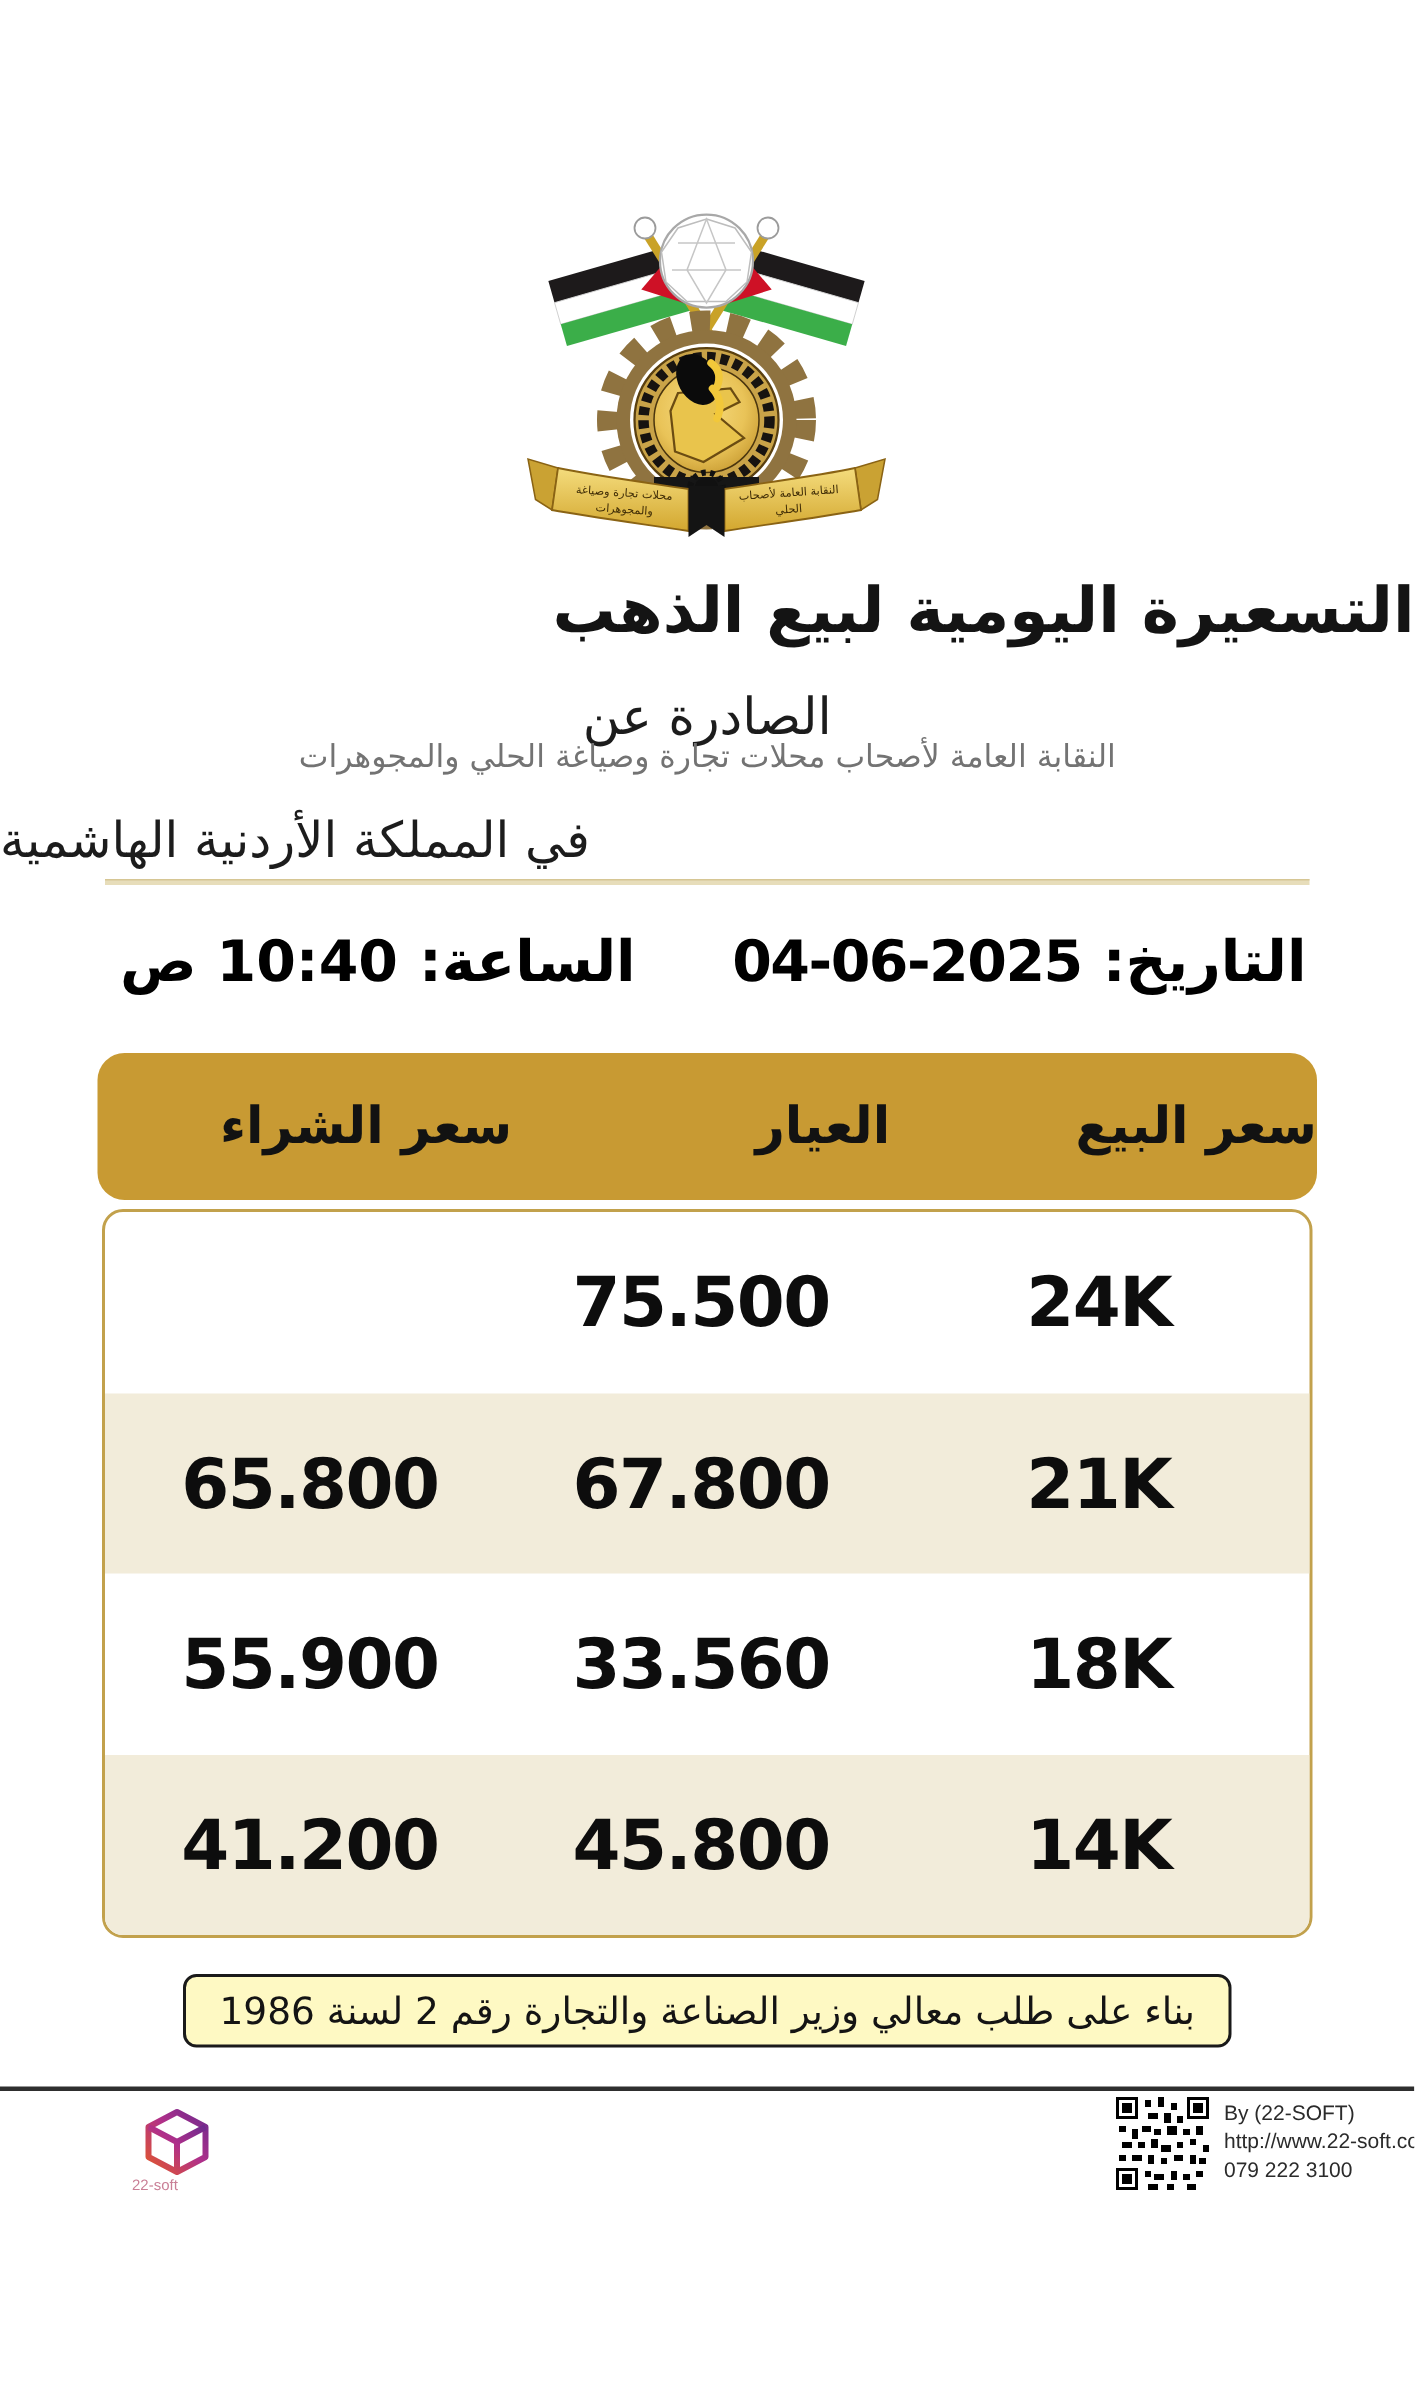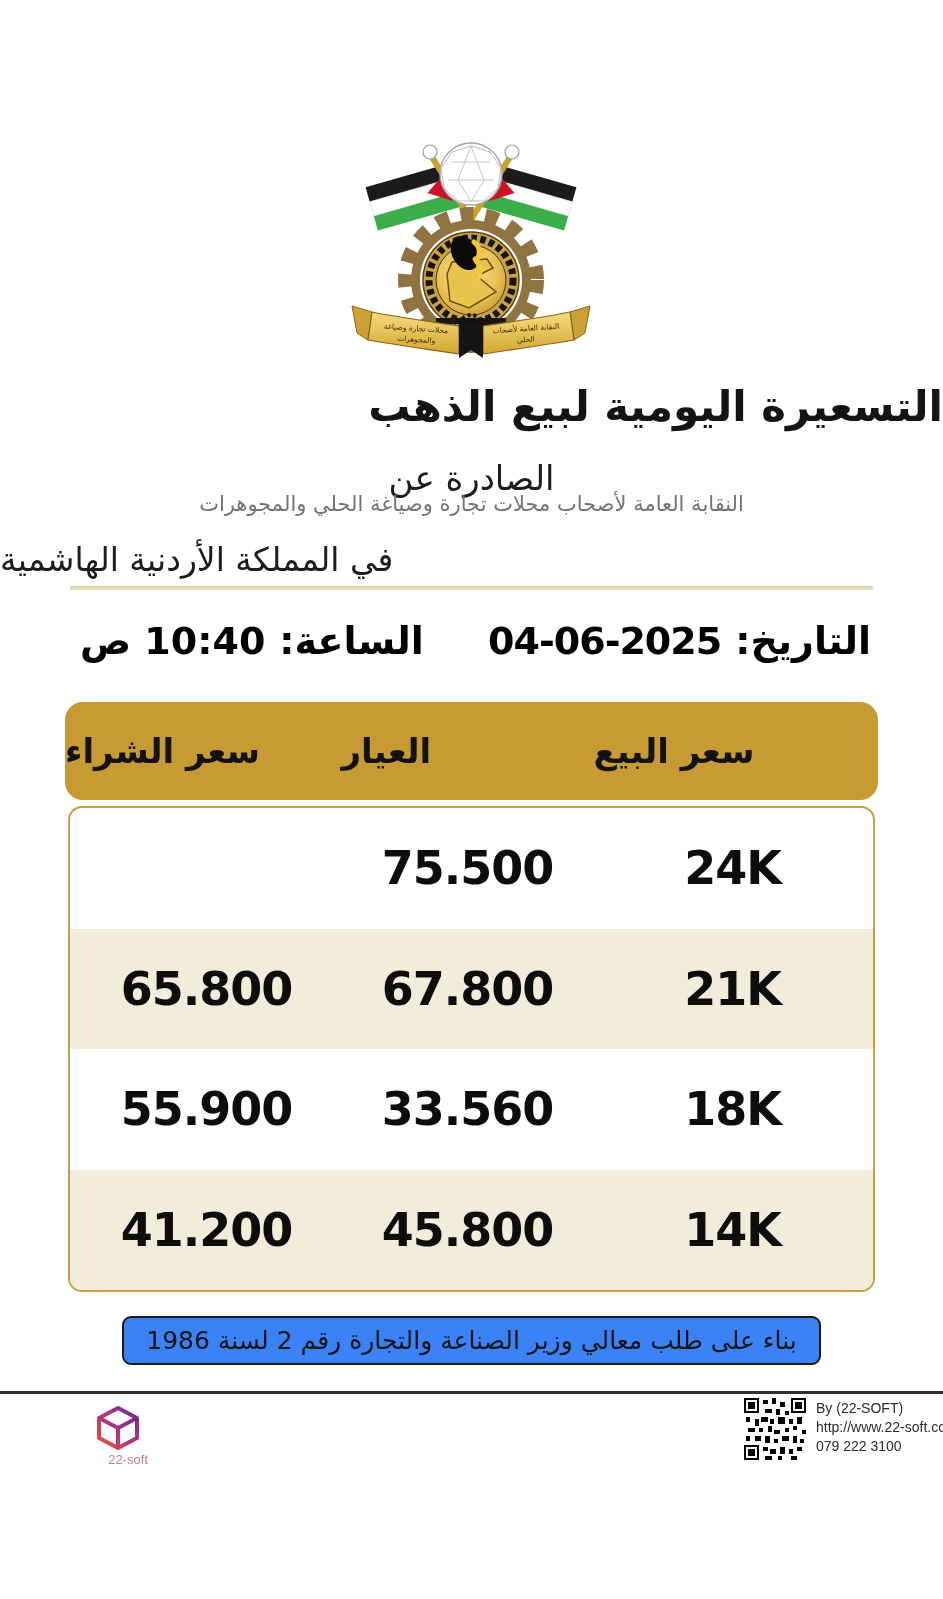--- a/index.html
+++ b/index.html
@@ -24,41 +24,41 @@
   .datetime { position:absolute; top:612px; left:80px; right:72px; height:58px;
               display:flex; justify-content:space-between; align-items:center;
               direction:rtl; font-size:38px; font-weight:700; letter-spacing:-1px; color:#000; }
   .dt-group { display:flex; direction:rtl; gap:14px; align-items:baseline; }
 
   
   .thead { position:absolute; top:702px; left:65px; width:813px; height:98px;
            background:#c89a33; border-radius:18px;
            display:grid; grid-template-columns:35% 31% 34%; direction:rtl;
            align-items:center; font-size:34px; font-weight:700; color:#121212; }
-  .thead .hcell { text-align:left; letter-spacing:-1px; }
+  .thead .hcell { text-align:right; letter-spacing:-1px; }
 
   .tbody { position:absolute; top:806px; left:68px; width:807px; height:486px;
            border:2px solid #c2a14c; border-radius:14px; overflow:hidden;
            display:flex; flex-direction:column; background:#fff; }
   .trow { flex:1; display:grid; grid-template-columns:35% 31% 34%; direction:rtl; align-items:center; }
   .trow.beige { background:#f2ecda; }
   .cell { text-align:center; font-size:46px; font-weight:700; letter-spacing:-1px;
           color:#0d0d0d; font-family:"DejaVu Sans", sans-serif; }
 
   
   .note-wrap { position:absolute; top:1316px; left:0; width:100%; text-align:center; }
   .note-box { display:inline-block; direction:rtl; border:2px solid #1a1a1a; border-radius:9px;
-              padding:8px 22px; font-size:25px; color:#141414; background:#3b82f6; }
+              padding:8px 22px; font-size:25px; color:#141414; background:#fef9c3; }
 
   
   .footer-divider { position:absolute; top:1391px; left:0; width:943px; height:3px; background:#2e2e2e; }
 
   .soft-logo { position:absolute; top:1404px; left:92px; width:52px; height:48px; }
-  .soft-logo-text { position:absolute; top:1452px; left:88px; width:60px; text-align:right;
-                    font-size:13px; color:#c97f96; font-family:"Liberation Sans", sans-serif; }
+  .soft-logo-text { position:absolute; top:1452px; left:88px; width:60px; text-align:left;
+                    font-size:10px; color:#c97f96; font-family:"Liberation Sans", sans-serif; }
 
   .qr { position:absolute; top:1398px; left:744px; width:62px; height:62px; }
   .footer-text { position:absolute; top:1399px; left:816px; width:130px;
                  font-family:"Liberation Sans", sans-serif; font-size:14px; line-height:1.35;
                  color:#2b2b2b; direction:ltr; text-align:left; white-space:nowrap; }
 </style>
 </head>
 <body>
 
 <div class="poster">

